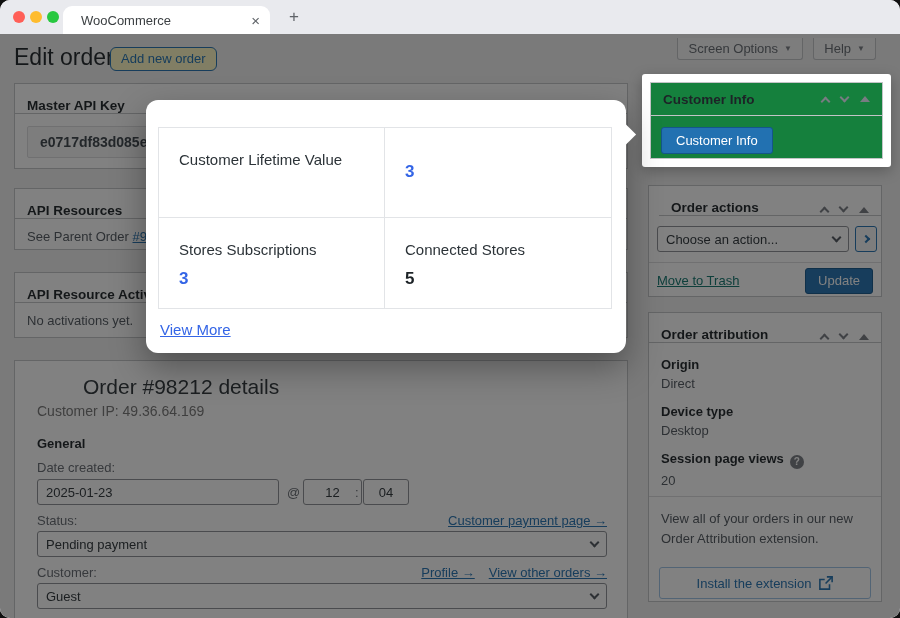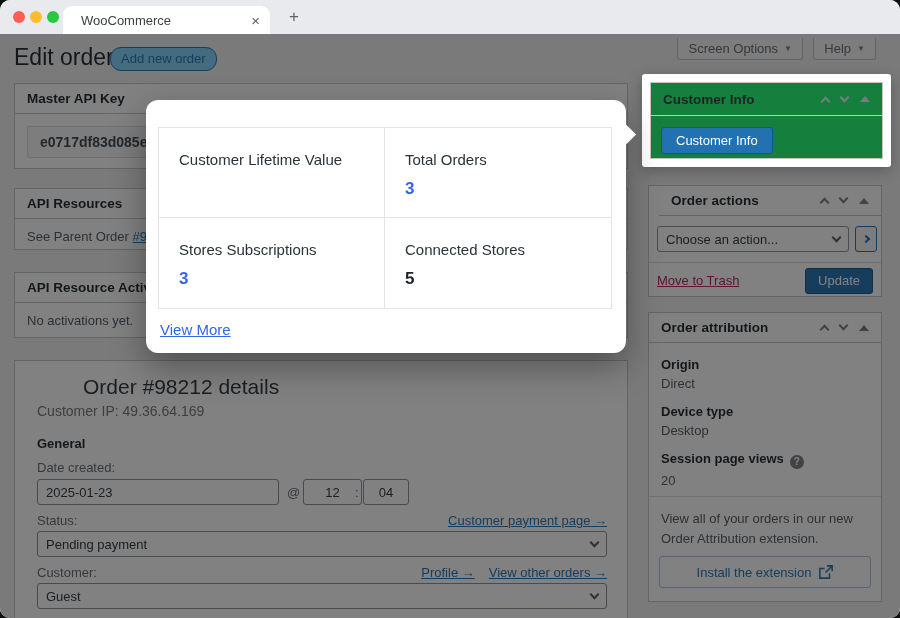--- a/index.html
+++ b/index.html
@@ -15,29 +15,29 @@
          border-radius:9px 9px 0 0; display:flex; align-items:center; padding:0 10px 0 18px; }
   .tab-title { font-size:13px; color:#3c4043; flex:1; }
   .tab-close { font-size:15px; color:#5f6368; cursor:default; }
   .newtab { position:absolute; left:281px; top:4px; width:26px; height:26px; display:flex; align-items:center;
             justify-content:center; font-size:17px; color:#5f6368; }
 
   
   .admin { position:absolute; top:34px; left:0; width:900px; height:584px; background:#f0f0f1; }
   .page-title { position:absolute; left:14px; top:10px; font-size:23px; font-weight:400; color:#1d2327; }
   .add-new { position:absolute; left:110px; top:13px; height:24px; padding:0 10px; font-size:13px; line-height:22px;
-             color:#2271b1; background:#7dd3fc; border:1px solid #2271b1; border-radius:11px; }
+             color:#2271b1; background:#fef9c3; border:1px solid #2271b1; border-radius:6px; }
   .screen-meta { position:absolute; top:4px; height:22px; padding:0 10px; background:#f6f7f7; border:1px solid #c3c4c7;
                  border-top:none; border-radius:0 0 3px 3px; font-size:13px; color:#646970; display:flex;
                  align-items:center; gap:6px; }
   .screen-options { right:97px; } .help-btn { right:24px; }
   .caret { font-size:8px; color:#787c82; }
 
   .postbox { position:absolute; background:#fff; border:1px solid #c3c4c7; }
-  .pb-head { height:30px; display:flex; align-items:center; padding:0 12px; border-bottom:1px solid #c3c4c7;
+  .pb-head { height:30px; display:flex; align-items:flex-end; padding:0 12px; border-bottom:1px solid #c3c4c7;
              font-size:13.5px; font-weight:700; color:#1d2327; }
   .pb-head .spacer{ flex:1; }
 
   .box-a { left:14px; top:49px; width:614px; height:86px; }
   .key-box { margin:12px; height:32px; background:#f6f7f7; border:1px solid #dcdcde; border-radius:2px;
              display:flex; align-items:center; padding:0 12px; font-size:14px; font-weight:600; color:#3c434a; }
   .box-b { left:14px; top:154px; width:614px; height:62px; }
   .pb-row { padding:10px 12px; font-size:13px; color:#50575e; }
   a.dim-link { color:#2271b1; text-decoration:underline; }
   .box-c { left:14px; top:238px; width:614px; height:66px; }
@@ -62,31 +62,31 @@
   .box-e { left:648px; top:151px; width:234px; height:112px;padding-left:10px; }
   .box-f { left:648px; top:278px; width:234px; height:290px; }
   .head-icons { display:flex; align-items:center; gap:12px; }
   .tri-up { width:0; height:0; border-left:5px solid transparent; border-right:5px solid transparent;
             border-bottom:6px solid #787c82; }
   .action-sel { left:8px; top:40px; width:192px; }
   .apply-btn { position:absolute; left:206px; top:40px; width:22px; height:26px; border:1px solid #2271b1;
                border-radius:3px; background:#f6f7f7; display:flex; align-items:center; justify-content:center; }
   .apply-btn .chev { border-color:#2271b1; width:6px; height:6px; }
   .actions-footer { position:absolute; left:0; right:0; top:76px; border-top:1px solid #dcdcde; height:36px; }
-  .trash-link { position:absolute; left:8px; top:10px; font-size:13px; color:#be185d; text-decoration:underline; }
+  .trash-link { position:absolute; left:8px; top:10px; font-size:13px; color:#0f766e; text-decoration:underline; }
   .update-btn { position:absolute; right:8px; top:5px; height:26px; padding:0 12px; background:#2271b1; color:#fff;
                 border:1px solid #14568a; border-radius:3px; font-size:13px; line-height:24px; }
   .attr-label { font-size:13px; font-weight:600; color:#1d2327; }
   .attr-value { font-size:13px; color:#50575e; margin-top:4px; }
   .attr-field { position:absolute; left:12px; }
   .help-circle { display:inline-flex; width:14px; height:14px; border-radius:50%; background:#787c82; color:#fff;
                  font-size:10px; align-items:center; justify-content:center; margin-left:6px; vertical-align:-2px; }
   .attr-divider { position:absolute; left:0; right:0; top:183px; border-top:1px solid #dcdcde; }
   .promo { position:absolute; left:12px; top:196px; width:208px; font-size:13px; color:#50575e; line-height:1.5; }
-  .install-btn { position:absolute; left:10px; top:243px; width:212px; height:32px; border:1px solid #9ec2e6;
+  .install-btn { position:absolute; left:10px; top:254px; width:212px; height:32px; border:1px solid #9ec2e6;
                  border-radius:3px; background:#fff; color:#2271b1; font-size:13px; display:flex; gap:8px;
                  align-items:center; justify-content:center; }
 
   
   .dim { position:absolute; top:34px; left:0; width:900px; height:584px; background:rgba(13,13,13,0.52); z-index:40; }
 
   
   .ci-wrap { position:absolute; left:642px; top:74px; width:249px; height:93px; background:#fff; border-radius:3px;
              z-index:60; box-shadow:0 4px 14px rgba(0,0,0,0.25); }
   .ci-box { position:absolute; left:8px; top:8px; width:233px; height:77px; border:1px solid #c3c4c7; background:#15803d; }
@@ -268,21 +268,20 @@
     </div>
   </div>
 
   <div class="modal">
     <div class="modal-arrow"></div>
     <div class="stat-grid">
       <div class="stat-cell">
         <div class="stat-label">Customer Lifetime Value</div>
       </div>
       <div class="stat-cell">
-        <div class="stat-label">Total Orders</div>
         <div class="stat-value accent">3</div>
       </div>
       <div class="stat-cell">
         <div class="stat-label">Stores Subscriptions</div>
         <div class="stat-value accent">3</div>
       </div>
       <div class="stat-cell">
         <div class="stat-label">Connected Stores</div>
         <div class="stat-value">5</div>
       </div>

